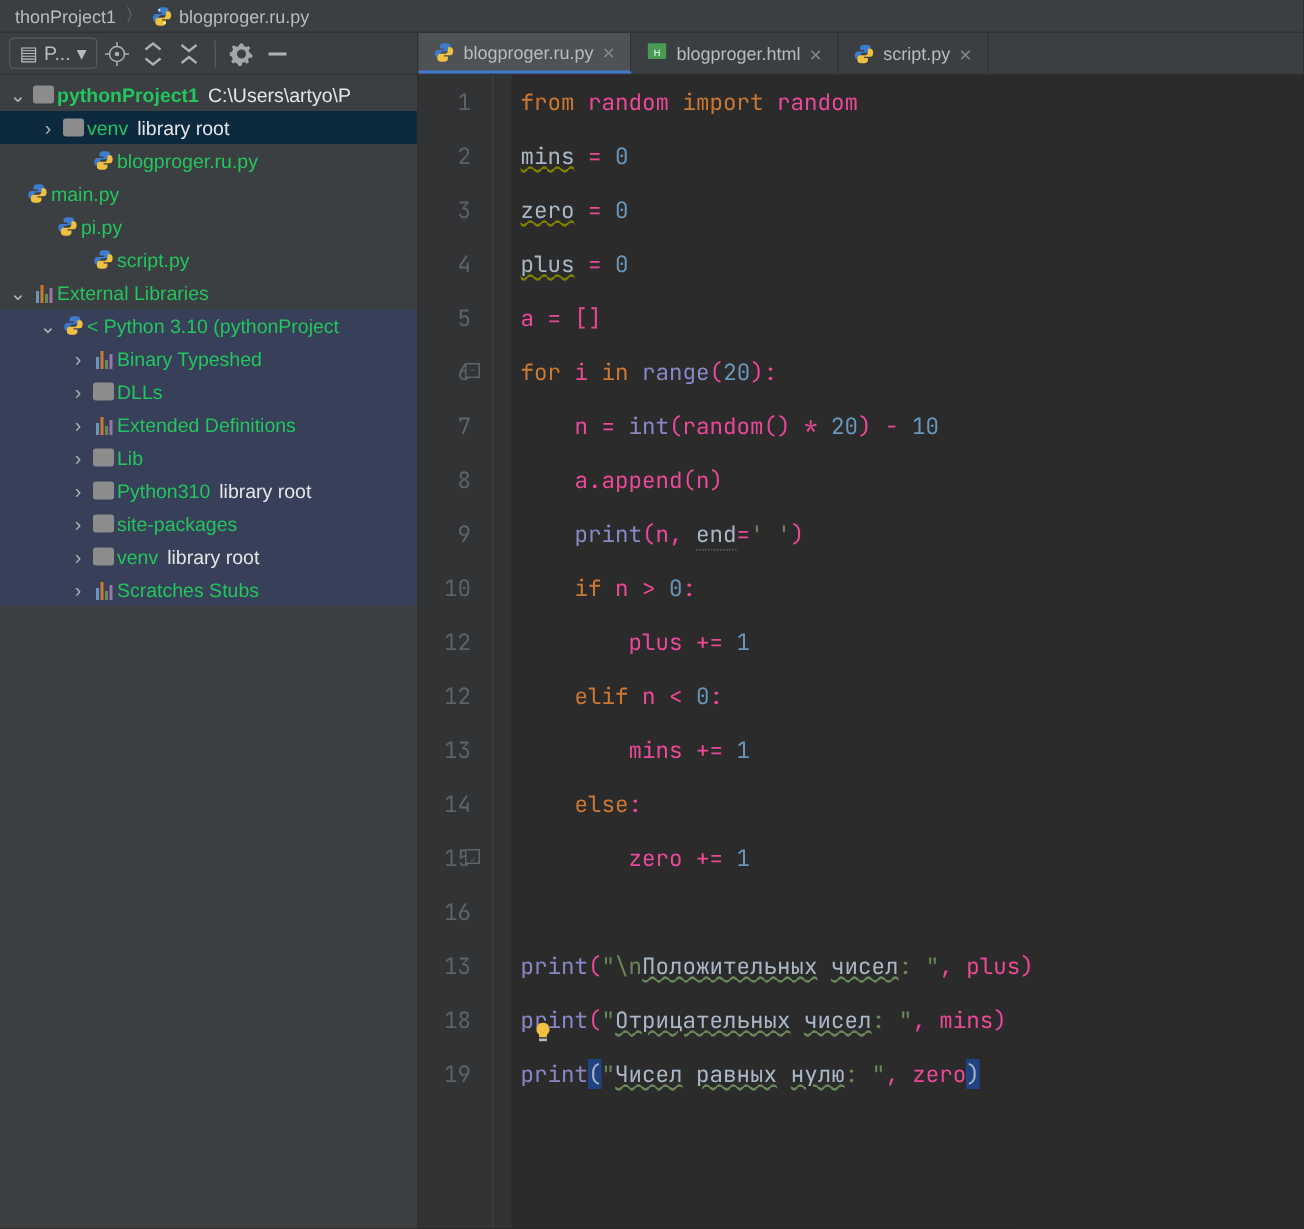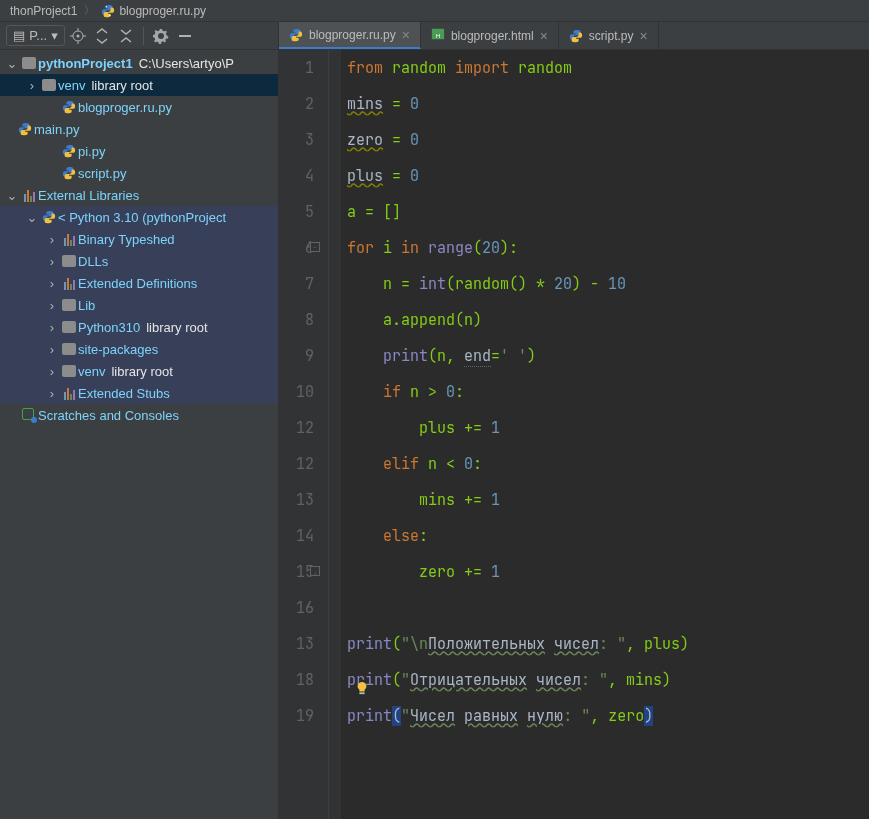--- a/index.html
+++ b/index.html
@@ -85,21 +85,21 @@
   white-space: nowrap;
 }
 .tree-node.sel { background: #0d293e; }
 .tree-node.hl { background: rgba(47,65,131,0.35); }
 .tree-chevron {
   width: 16px; display: flex; justify-content: center; align-items: center;
   color: #afb1b3;
 }
 .tree-chevron.none { visibility: hidden; }
 .tree-icon { width: 18px; display: flex; justify-content: center; align-items: center; }
-.tree-label { color: #7dd3fc; }
+.tree-label { color: #22c55e; }
 .tree-hint { color: #e5e5e5; margin-left: 6px; }
 .folder-icon { width: 14px; height: 12px; background: #8c8c8c; border-radius: 2px; display:inline-block; }
 .lib-icon {
   display: inline-flex; gap: 1px; align-items: flex-end; height: 14px;
 }
 .lib-icon i { width: 2px; background: #cc7832; display:inline-block; }
 .lib-icon i:nth-child(1){height:8px;background:#6897bb}
 .lib-icon i:nth-child(2){height:12px;background:#cc7832}
 .lib-icon i:nth-child(3){height:6px;background:#6a8759}
 .lib-icon i:nth-child(4){height:10px;background:#9876aa}
@@ -174,21 +174,21 @@
 .code {
   flex: 1;
   padding-left: 6px;
   white-space: pre;
   color: #a9b7c6;
 }
 .code-line { height: 36px; position: relative; }
 .kw { color: #cc7832; }
 .num { color: #6897bb; }
 .str { color: #6a8759; }
-.op { color: #84cc16; }
+.op { color: #ec4899; }
 .builtin { color: #8888c6; }
 .warn { text-decoration: underline wavy #808000; text-decoration-skip-ink: none; }
 .info { border-bottom: 1px dotted #606366; }
 .typo { text-decoration: underline wavy #6a8759; }
 .cursor-block { background: #214283; }
 .bulb {
   position: absolute;
   left: 8px; top: 10px;
   width: 14px; height: 14px;
 }
@@ -291,21 +291,21 @@
           <div class="tree-node" style="">
       <span class="tree-chevron none">›</span>
       <span class="tree-icon py-icon">
               <svg viewBox="0 0 16 16">
                 <path fill="#3d7bce" d="M8 1c-2 0-3 1-3 2v2h3v1H3c-1 0-2 1-2 3s1 3 2 3h2v-2c0-2 1-3 3-3h3c1 0 2-1 2-2V3c0-1-1-2-3-2H8z"></path>
                 <path fill="#f0c040" d="M8 15c2 0 3-1 3-2v-2H8v-1h5c1 0 2-1 2-3s-1-3-2-3h-2v2c0 2-1 3-3 3H5c-1 0-2 1-2 2v2c0 1 1 2 3 2h2z"></path>
               </svg>
             </span>
       <span class="tree-label">main.py</span>
     </div>
-          <div class="tree-node" style="padding-left:44px">
+          <div class="tree-node" style="padding-left:20px">
       <span class="tree-chevron none">›</span>
       <span class="tree-icon py-icon">
               <svg viewBox="0 0 16 16">
                 <path fill="#3d7bce" d="M8 1c-2 0-3 1-3 2v2h3v1H3c-1 0-2 1-2 3s1 3 2 3h2v-2c0-2 1-3 3-3h3c1 0 2-1 2-2V3c0-1-1-2-3-2H8z"></path>
                 <path fill="#f0c040" d="M8 15c2 0 3-1 3-2v-2H8v-1h5c1 0 2-1 2-3s-1-3-2-3h-2v2c0 2-1 3-3 3H5c-1 0-2 1-2 2v2c0 1 1 2 3 2h2z"></path>
               </svg>
             </span>
       <span class="tree-label">pi.py</span>
     </div>
           <div class="tree-node" style="padding-left:44px">
@@ -412,32 +412,25 @@
           <div class="tree-node hl" style="padding-left:44px">
       <span class="tree-chevron">›</span>
       <span class="tree-icon">
               <span class="lib-icon">
                 <i></i>
                 <i></i>
                 <i></i>
                 <i></i>
               </span>
             </span>
-      <span class="tree-label">Extended Stubs</span>
+      <span class="tree-label">Scratches Stubs</span>
 
     </div>
         </div>
 
-      <div class="tree-node" style="padding-left:4px">
-        <span class="tree-chevron none">›</span>
-        <span class="tree-icon">
-            <span class="scratch-icon"></span>
-          </span>
-        <span class="tree-label">Scratches and Consoles</span>
-      </div>
     </div>
   </div>
 
   <div class="editor-panel">
     <div class="tabs" id="tabs-container">
         <div class="tab active">
       <span class="py-icon">
             <svg viewBox="0 0 16 16">
               <path fill="#3d7bce" d="M8 1c-2 0-3 1-3 2v2h3v1H3c-1 0-2 1-2 3s1 3 2 3h2v-2c0-2 1-3 3-3h3c1 0 2-1 2-2V3c0-1-1-2-3-2H8z"></path>
               <path fill="#f0c040" d="M8 15c2 0 3-1 3-2v-2H8v-1h5c1 0 2-1 2-3s-1-3-2-3h-2v2c0 2-1 3-3 3H5c-1 0-2 1-2 2v2c0 1 1 2 3 2h2z"></path>

